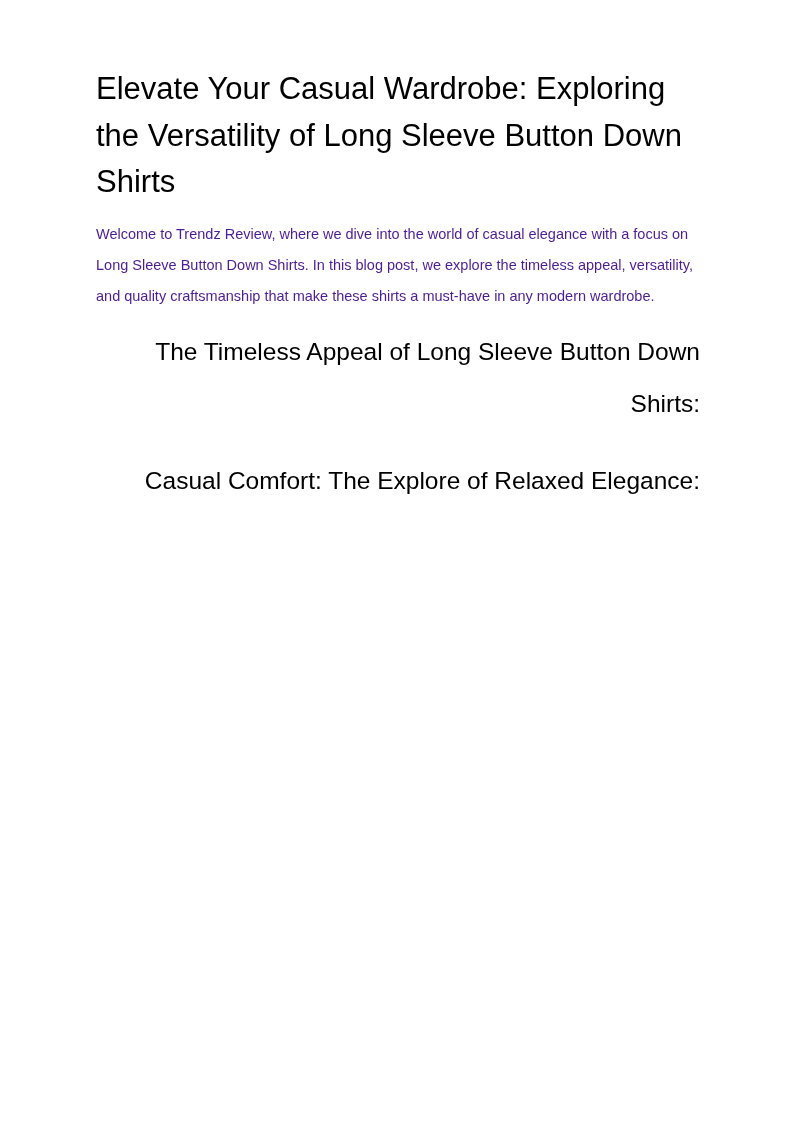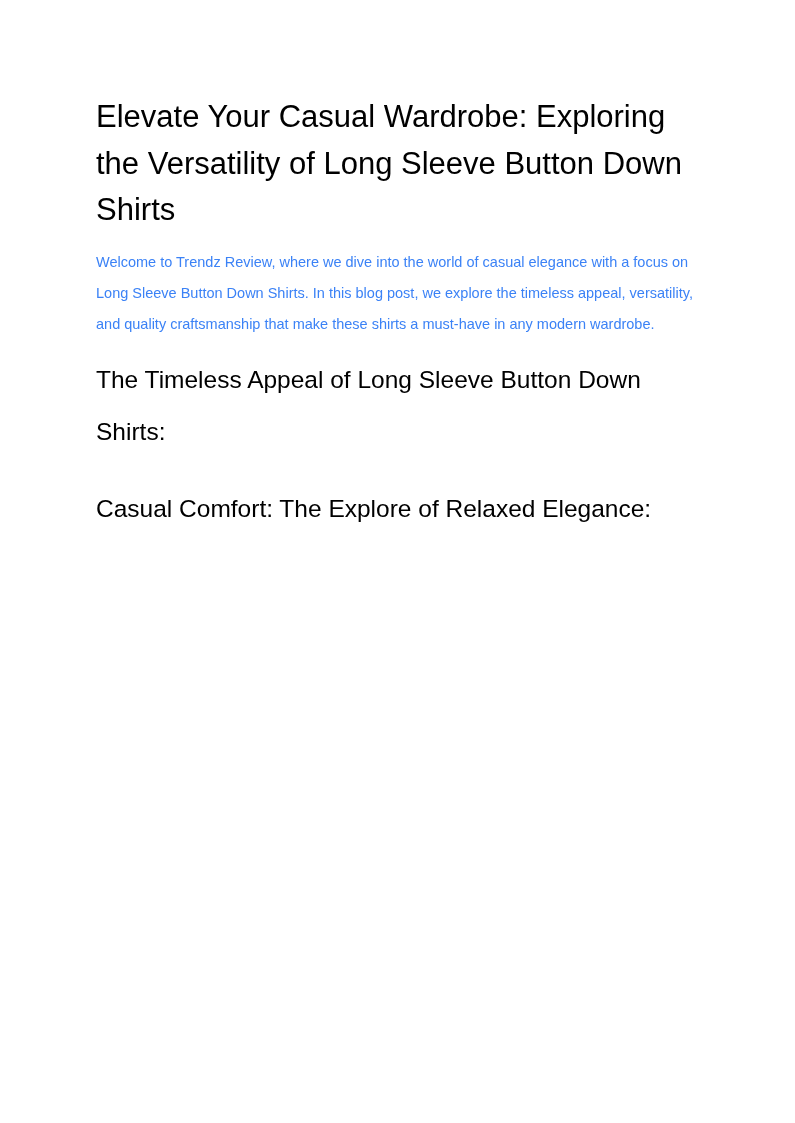--- a/index.html
+++ b/index.html
@@ -9,44 +9,45 @@
   }
   .page {
     position: relative;
     width: 795px;
     height: 1123px;
     margin: 0 auto;
     background: #ffffff;
     color: #000000;
     font-family: "Liberation Sans", "DejaVu Sans", sans-serif;
     box-sizing: border-box;
-    padding: 94px 95px 40px 96px;
+    padding: 66px 95px 40px 96px;
     overflow: hidden;
   }
   .doc-title {
     margin: 0 0 13px 0;
     font-size: 31px;
     font-weight: 400;
     line-height: 1.5;
     letter-spacing: 0;
     color: #000000;
   }
   .doc-heading {
     margin: 14px 0 24px 0;
     font-size: 24.5px;
     font-weight: 400;
     line-height: 2.15;
     color: #000000;
+    text-align: right;
   }
   .doc-paragraph {
     margin: 0;
     font-size: 14.5px;
     font-weight: 400;
     line-height: 2.14;
-    color: #3b82f6;
+    color: #4c1d95;
   }
 </style>
 </head>
 <body style="background: rgb(255, 255, 255);">
 
 <div class="page" style="background: rgb(255, 255, 255); color: rgb(0, 0, 0);">
 
   <h1 class="doc-title">Elevate Your Casual Wardrobe: Exploring the Versatility of Long Sleeve Button Down Shirts</h1>
 
   <p class="doc-paragraph">Welcome to Trendz Review, where we dive into the world of casual elegance with a focus on Long Sleeve Button Down Shirts. In this blog post, we explore the timeless appeal, versatility, and quality craftsmanship that make these shirts a must-have in any modern wardrobe.</p>

